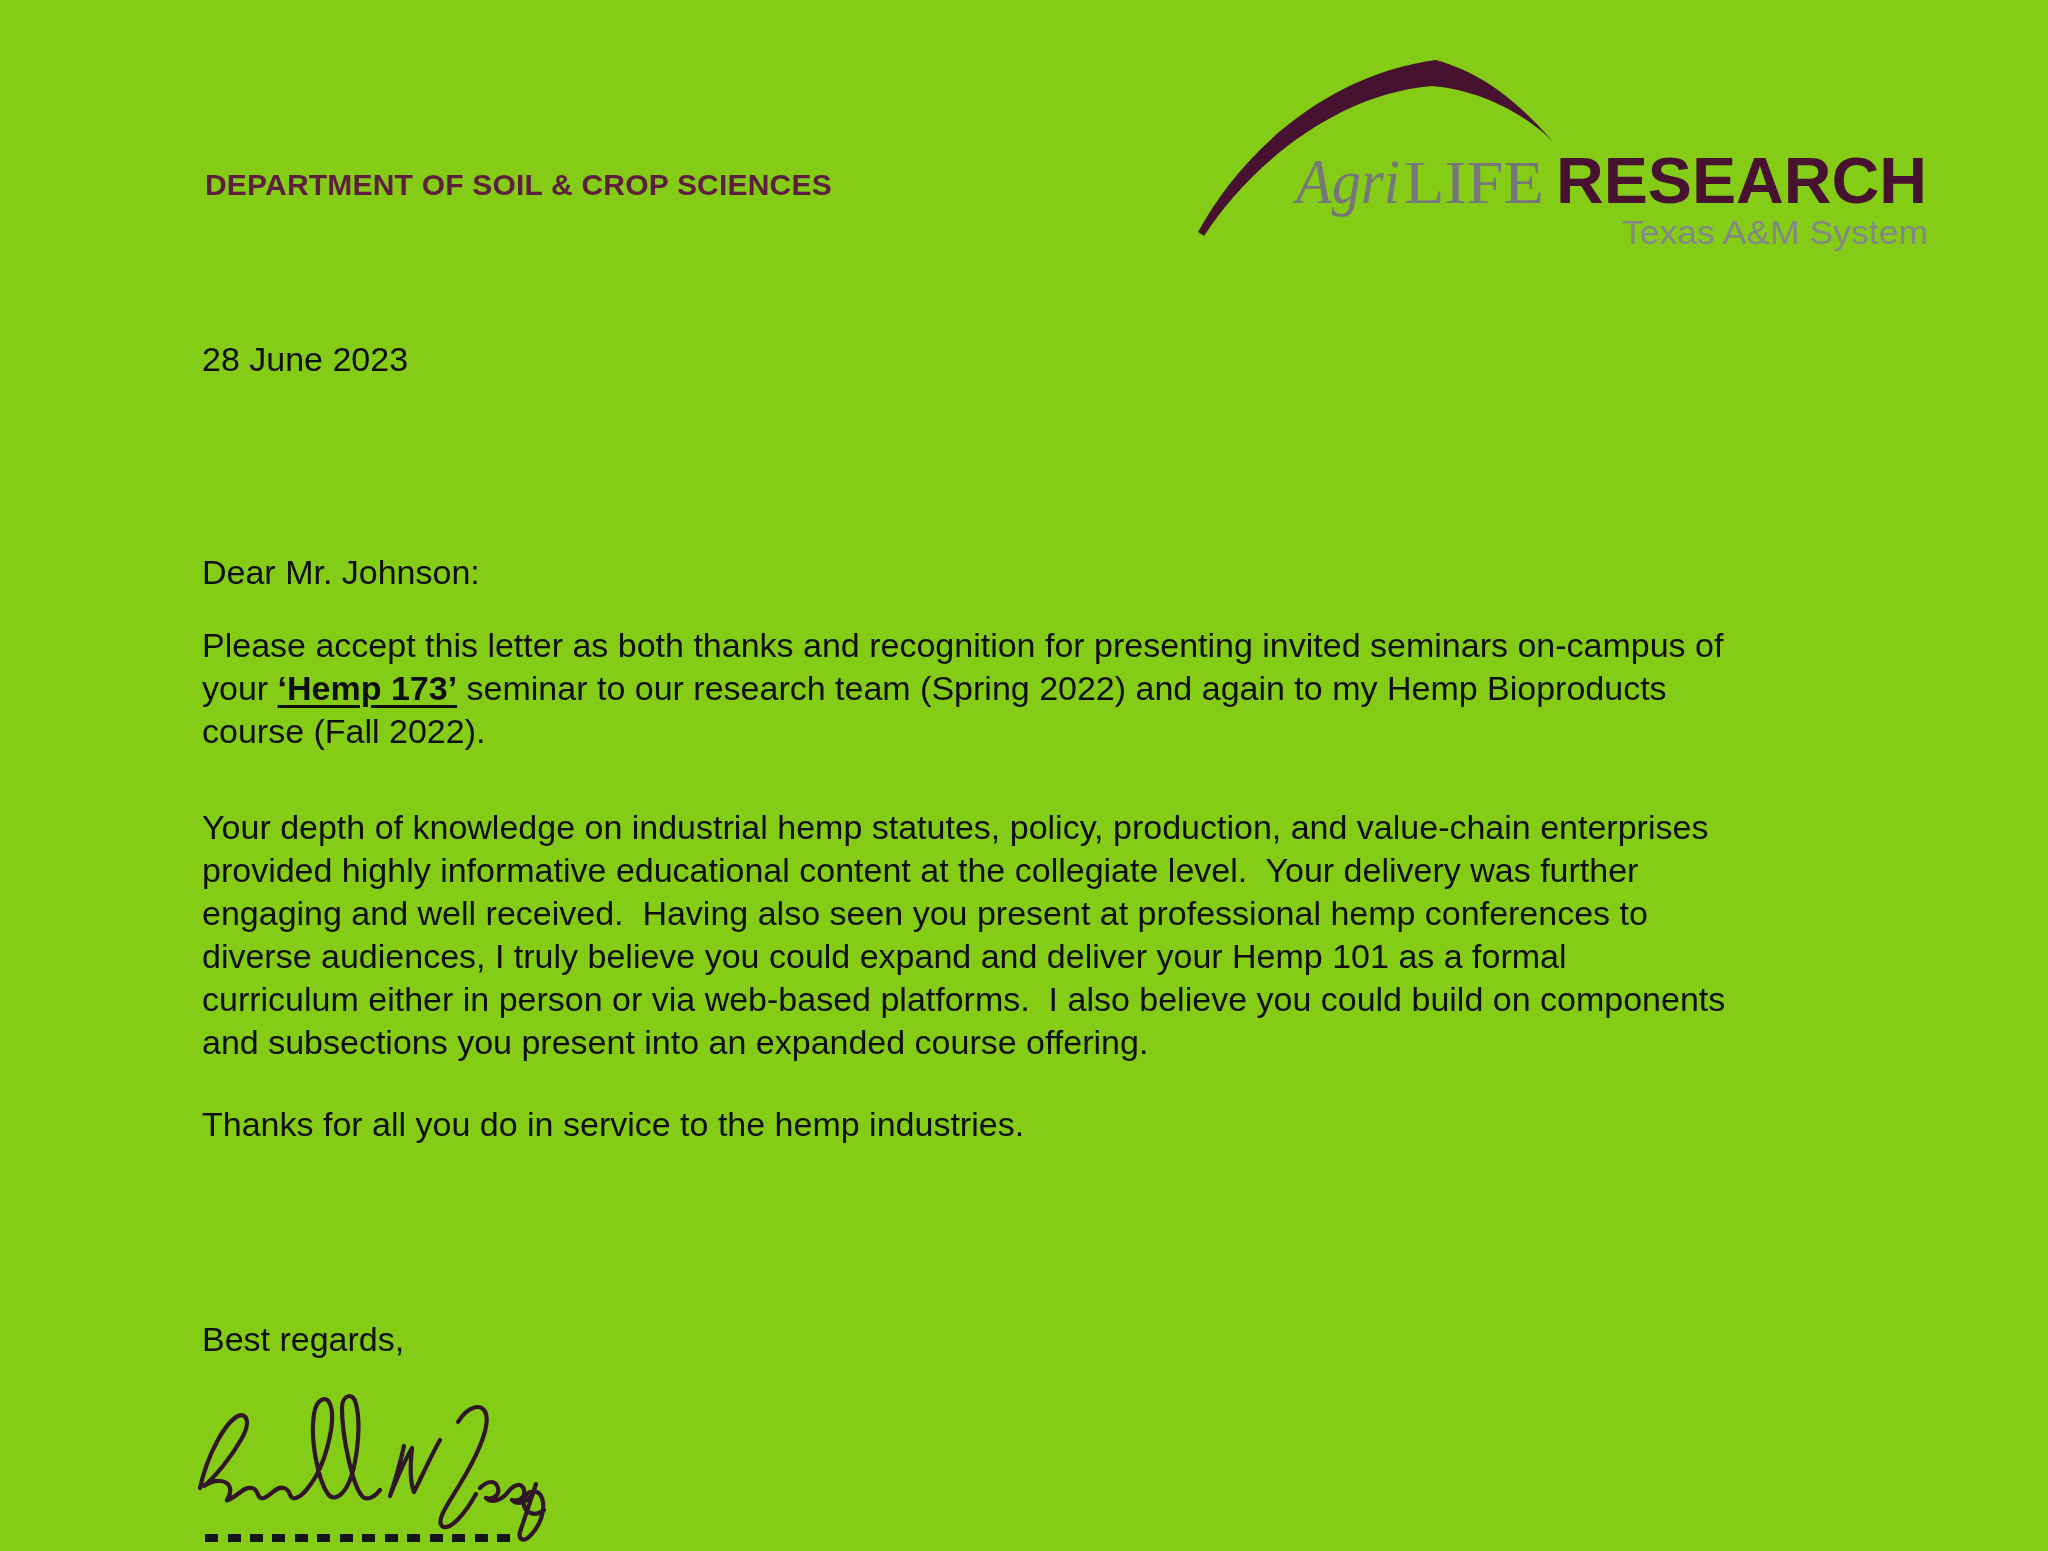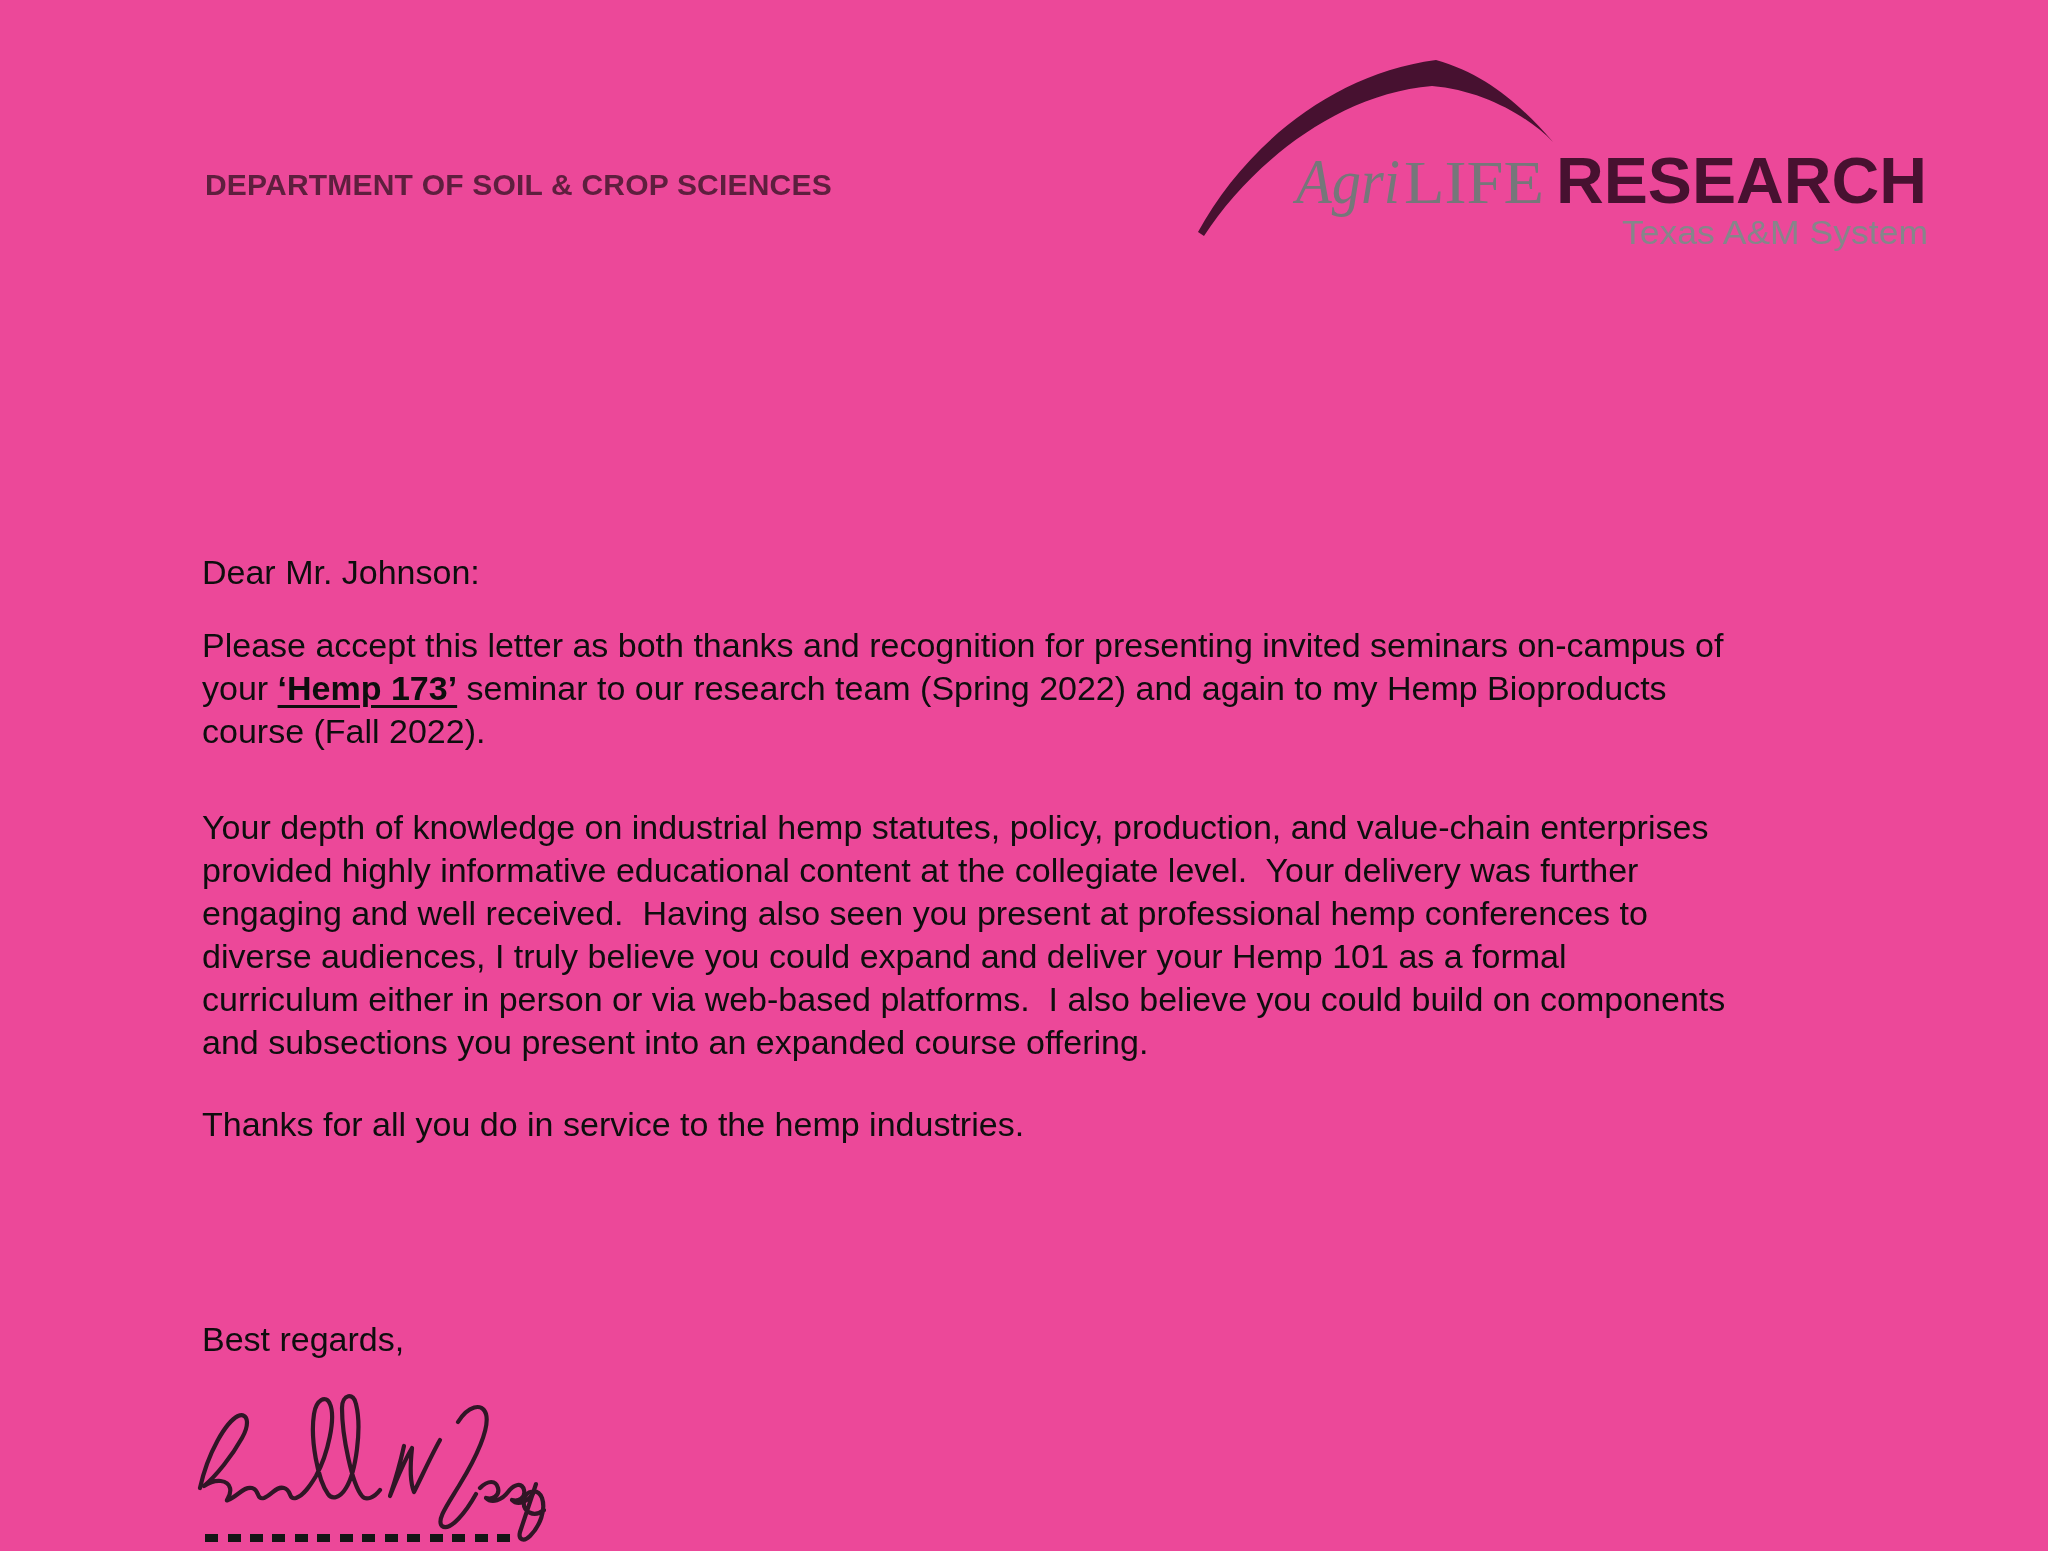--- a/index.html
+++ b/index.html
@@ -8,21 +8,21 @@
     --logo-gray:#76777a;
     --tagline-gray:#85868a;
     --text-black:#0e0e0e;
     --ink:#301626;
   }
   *{margin:0;padding:0;box-sizing:border-box;}
   html,body{background:#ffffff;}
   .page{
     position:relative;
     width:2048px;height:1551px;
-    background:#ec4899;
+    background:#84cc16;
     overflow:hidden;
     font-family:"Liberation Sans", sans-serif;
     color:var(--text-black);
   }
   .dept{
     position:absolute;left:205px;
     font-weight:bold;color:var(--dept-maroon);
     font-size:30px;letter-spacing:.2px;white-space:nowrap;
   }
   .dept-1{top:168px;}
@@ -54,20 +54,21 @@
              C1486,74 1522,106 1553,142
              C1528,116 1482,90 1432,86
              C1334,94 1248,168 1204,236
              Z" fill="var(--logo-maroon)"></path>
     <text x="1296" y="203" textLength="104" lengthAdjust="spacingAndGlyphs" font-family="Liberation Serif, serif" font-style="italic" font-size="64" fill="var(--logo-gray)">Agri</text>
     <text x="1404" y="203" textLength="140" lengthAdjust="spacingAndGlyphs" font-family="Liberation Serif, serif" font-size="62" fill="var(--logo-gray)">LIFE</text>
     <text x="1556" y="203" textLength="371" lengthAdjust="spacingAndGlyphs" font-family="Liberation Sans, sans-serif" font-weight="bold" font-size="64" fill="var(--logo-maroon)">RESEARCH</text>
     <text x="1622" y="244" textLength="306" lengthAdjust="spacingAndGlyphs" font-family="Liberation Sans, sans-serif" font-size="33" fill="var(--tagline-gray)">Texas A&amp;M System</text>
   </svg>
 
+  <div class="body-block" style="top:338px">28 June 2023</div>
 
 
   <div class="body-block" style="top:551px">Dear Mr. Johnson:</div>
 
   <div class="body-block" style="top:624px"><span>Please accept this letter as both thanks and recognition for presenting invited seminars on-campus of
 your </span><span class="run-b run-u">‘Hemp 173’</span><span> seminar to our research team (Spring 2022) and again to my Hemp Bioproducts
 course (Fall 2022).</span></div>
 
   <div class="body-block" style="top:806px"><span>Your depth of knowledge on industrial hemp statutes, policy, production, and value-chain enterprises
 provided highly informative educational content at the collegiate level.  Your delivery was further

